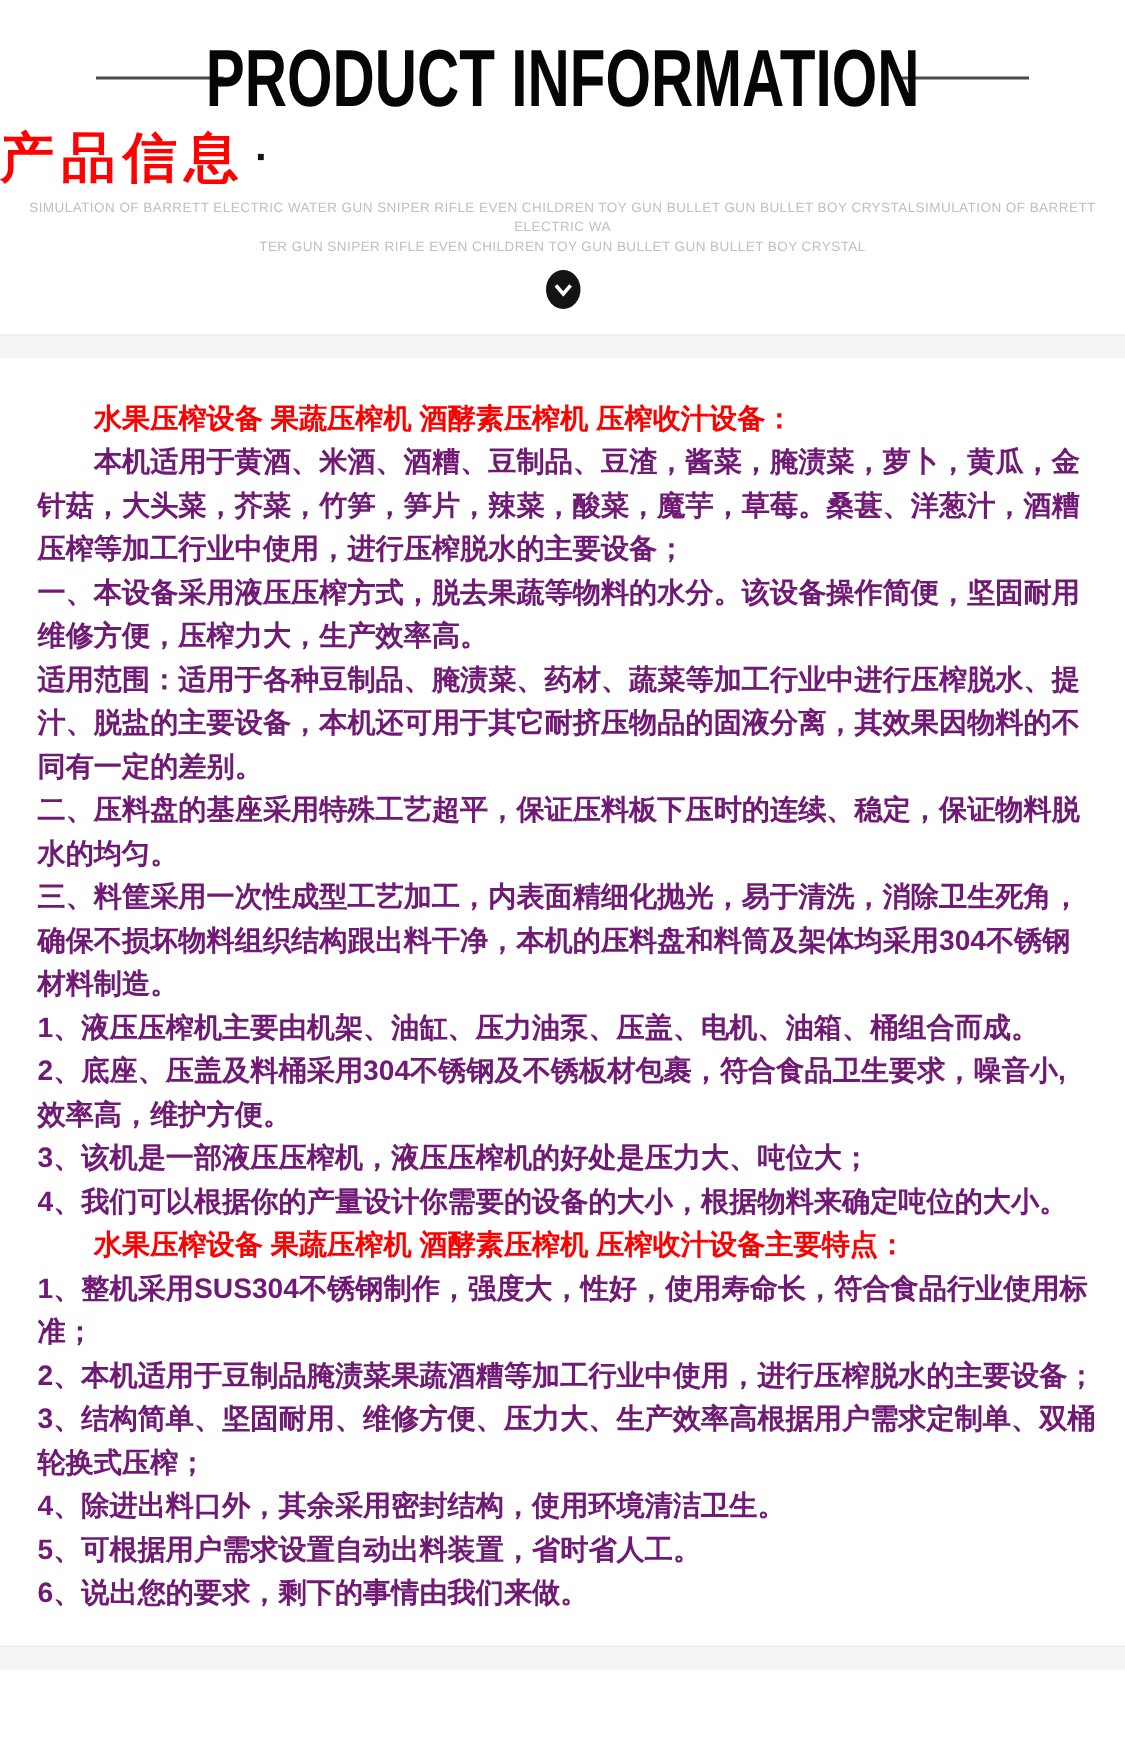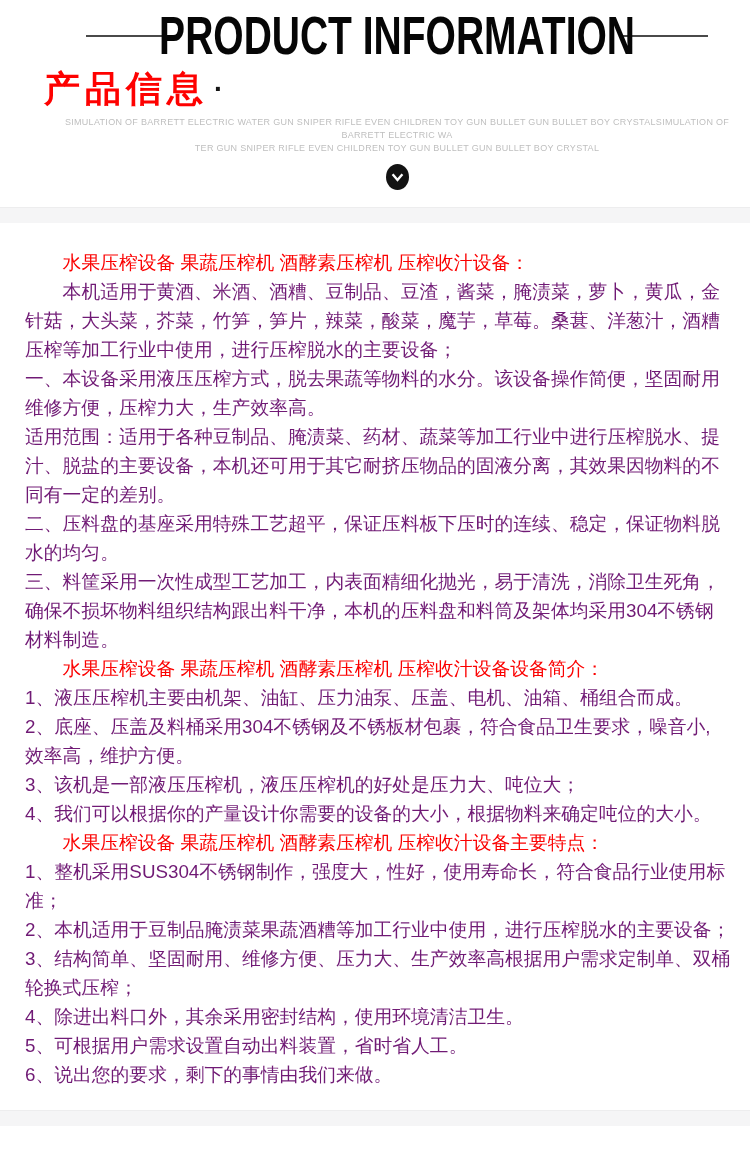--- a/index.html
+++ b/index.html
@@ -3,21 +3,21 @@
 <meta charset="utf-8">
 <style>
   html,body { margin:0; padding:0; }
   body {
     width:750px; height:1162px; overflow:hidden; background:#ffffff;
     font-family:"Liberation Sans", sans-serif;
   }
   .page { width:750px; height:1162px; position:relative; }
 
   
-  .header { text-align:center; padding-top:14px;margin-left:44px; }
+  .header { text-align:center; padding-top:30px; }
   .title-row { display:flex; align-items:center; justify-content:center; height:44px; }
   .rule { width:85px; height:2px; background:#4a4a4a; flex:0 0 auto; }
   .en-title {
     margin:0; width:452px; flex:0 0 auto;
     display:flex; justify-content:center; align-items:center; overflow:visible;
   }
   .en-title-inner {
     display:inline-block; white-space:nowrap;
     font-size:50px; font-weight:bold; color:#060606; letter-spacing:0px;
     transform:scale(0.78,1.08); transform-origin:center center; line-height:44px;
@@ -36,21 +36,21 @@
     cursor:pointer;
   }
   .chevron-icon { display:block; }
 
   
   .divider { height:15px; background:#f5f5f6; border-top:1px solid #ededee; }
   .divider-top { margin-top:17px; }
   .divider-bottom { margin-top:21px; }
 
   
-  .content { padding:25px 15px 0 25px; }
+  .content { padding:25px 15px 0 25px;font-weight:bold; }
   .content p {
     margin:0; font-size:18.8px; line-height:29px; color:#701a75;
     white-space:pre-wrap; word-break:break-all;
   }
   .content p.heading { color:#fb0100; }
   .content p.indent { text-indent:2em; }
 </style>
 </head>
 <body>
 
@@ -92,21 +92,20 @@
       <p class="body">一、本设备采用液压压榨方式，脱去果蔬等物料的水分。该设备操作简便，坚固耐用
 维修方便，压榨力大，生产效率高。</p>
       <p class="body">适用范围：适用于各种豆制品、腌渍菜、药材、蔬菜等加工行业中进行压榨脱水、提
 汁、脱盐的主要设备，本机还可用于其它耐挤压物品的固液分离，其效果因物料的不
 同有一定的差别。</p>
       <p class="body">二、压料盘的基座采用特殊工艺超平，保证压料板下压时的连续、稳定，保证物料脱
 水的均匀。</p>
       <p class="body">三、料筐采用一次性成型工艺加工，内表面精细化抛光，易于清洗，消除卫生死角，
 确保不损坏物料组织结构跟出料干净，本机的压料盘和料筒及架体均采用304不锈钢
 材料制造。</p>
-      <p class="heading indent">水果压榨设备 果蔬压榨机 酒酵素压榨机 压榨收汁设备设备简介：</p>
       <p class="body">1、液压压榨机主要由机架、油缸、压力油泵、压盖、电机、油箱、桶组合而成。</p>
       <p class="body">2、底座、压盖及料桶采用304不锈钢及不锈板材包裹，符合食品卫生要求，噪音小,
 效率高，维护方便。</p>
       <p class="body">3、该机是一部液压压榨机，液压压榨机的好处是压力大、吨位大；</p>
       <p class="body">4、我们可以根据你的产量设计你需要的设备的大小，根据物料来确定吨位的大小。</p>
       <p class="heading indent">水果压榨设备 果蔬压榨机 酒酵素压榨机 压榨收汁设备主要特点：</p>
       <p class="body">1、整机采用SUS304不锈钢制作，强度大，性好，使用寿命长，符合食品行业使用标
 准；</p>
       <p class="body">2、本机适用于豆制品腌渍菜果蔬酒糟等加工行业中使用，进行压榨脱水的主要设备；</p>
       <p class="body">3、结构简单、坚固耐用、维修方便、压力大、生产效率高根据用户需求定制单、双桶

